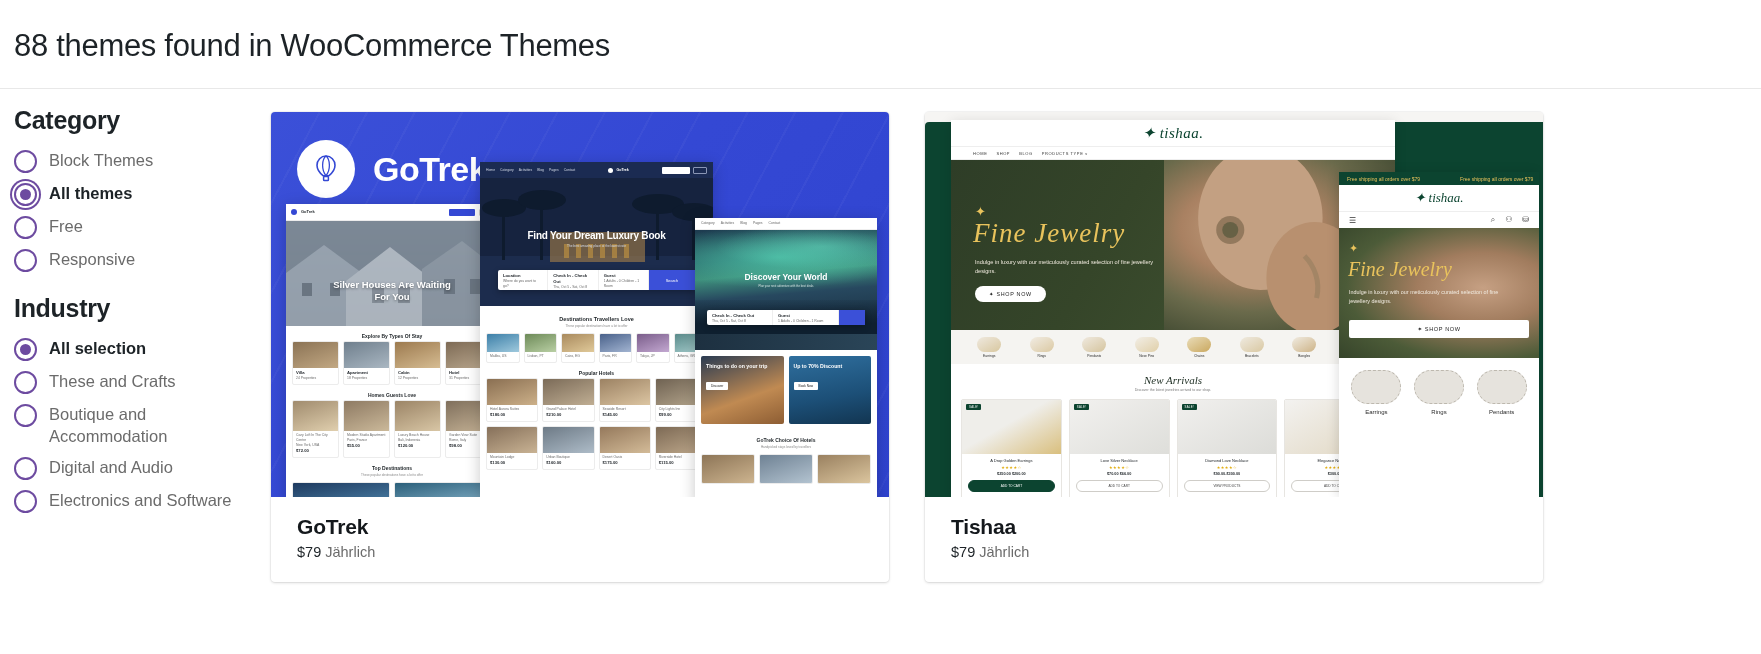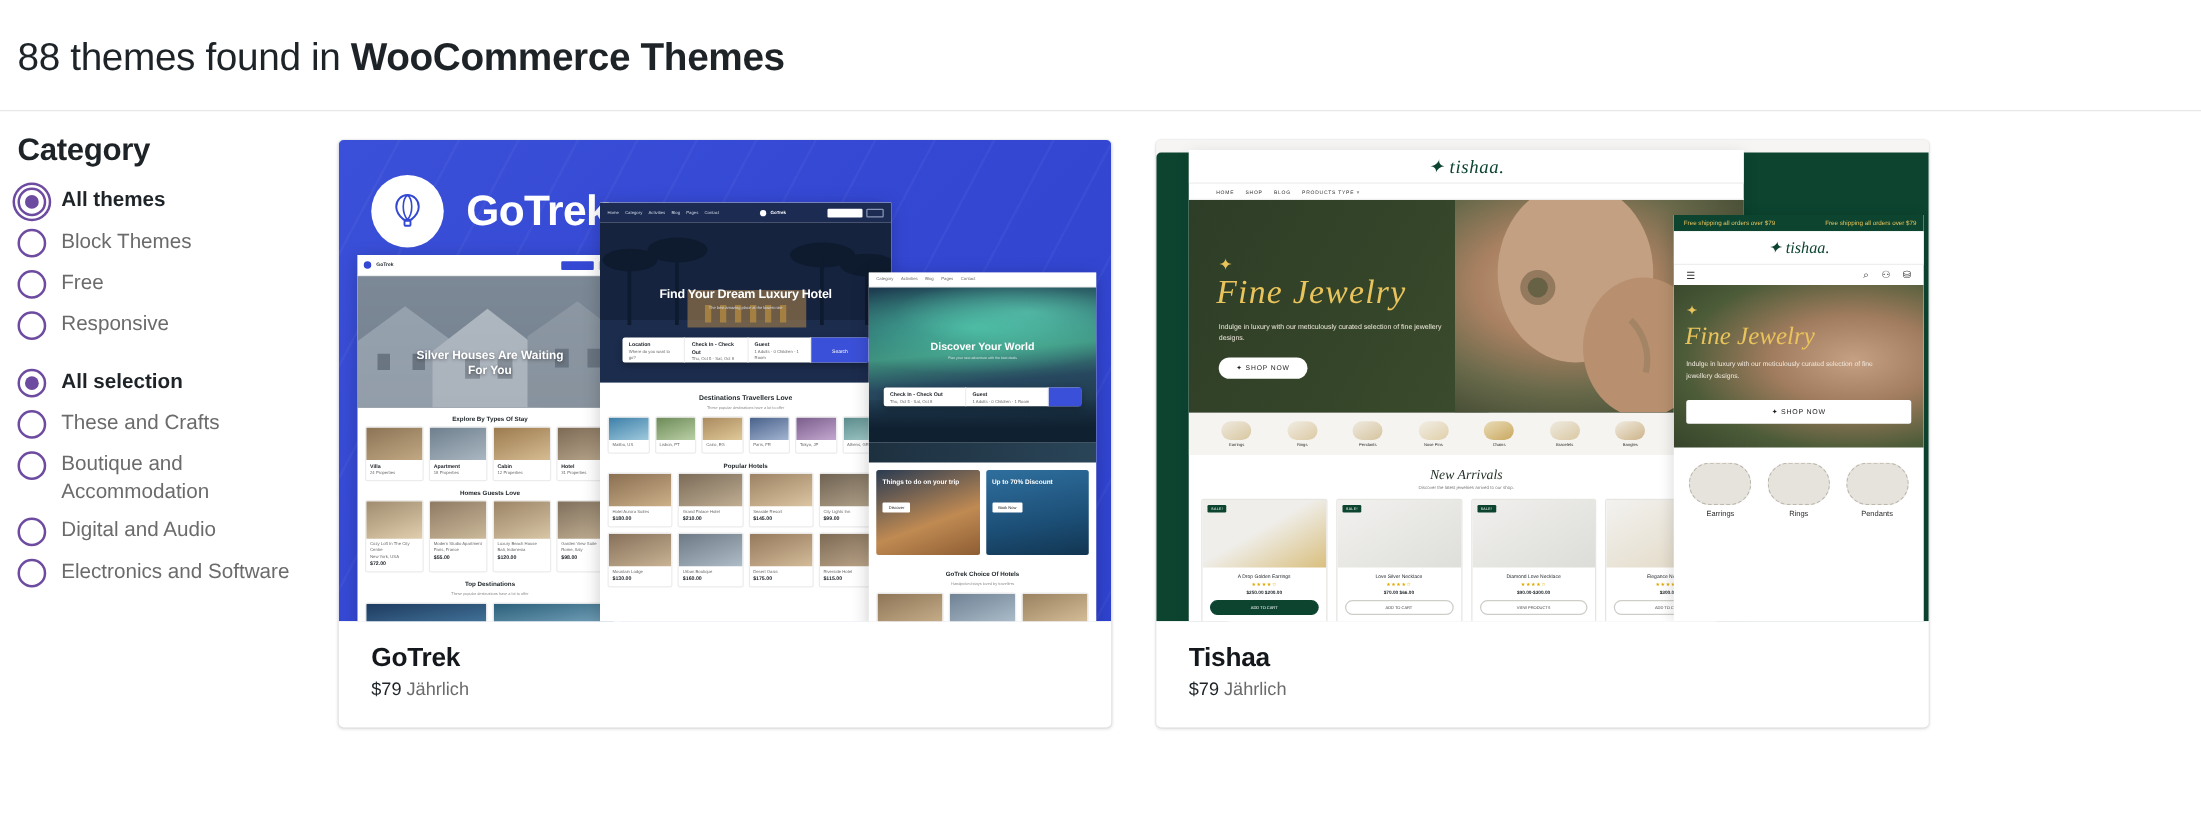--- a/index.html
+++ b/index.html
@@ -19,21 +19,21 @@
   .result-header {
     position: absolute;
     left: 14px; top: 26px;
     font-size: 31px;
     line-height: 40px;
     letter-spacing: -0.3px;
     color: #1d2327;
     white-space: nowrap;
   }
   .result-header .light { font-weight: 400; }
-  .result-header .strong { font-weight: 700; }
+  .result-header .strong { font-weight: 400; }
 
   .header-rule {
     position: absolute;
     left: 0; right: 0; top: 88px;
     height: 1px;
     background: #e8e8e8;
   }
 
   
   .sidebar {
@@ -184,21 +184,21 @@
   .gt-center .hero { height: 128px; position: relative; background: linear-gradient(180deg,#16213f 0%,#1d2f52 55%,#24406b 100%); overflow:hidden;}
   .gt-center .hero-title { position:absolute; left:0; right:0; top:52px; text-align:center; color:#fff; font-size:10px; font-weight:700; letter-spacing:-.2px;}
   .gt-center .hero-sub { position:absolute; left:0; right:0; top:66px; text-align:center; color:#d6dce8; font-size:3.2px;}
   .searchbar { position:absolute; left:18px; right:18px; top:92px; height:20px; background:#fff; border-radius:2px; display:flex; box-shadow:0 2px 6px rgba(0,0,0,.3);}
   .searchbar .cell { flex:1; padding:3px 5px; border-right:1px solid #eee;}
   .searchbar .btn { width:46px; background:#3b50d8; color:#fff; font-size:4px; display:flex; align-items:center; justify-content:center; gap:2px;}
 
   
   .gt-right { left: 424px; top: 106px; width: 182px; height: 286px; }
   .gt-right .nav { height: 12px; background:#fff; display:flex; align-items:center; gap:6px; padding:0 6px; border-bottom:1px solid #eee;}
-  .gt-right .hero { height: 124px; position:relative; overflow:hidden;
+  .gt-right .hero { height: 104px; position:relative; overflow:hidden;
     background: linear-gradient(175deg,#1d3a4f 0%,#2b6b6b 28%,#3e8f7c 42%,#27485f 60%,#16293a 100%); }
   .aurora { position:absolute; inset:0;
     background: radial-gradient(ellipse 120% 48% at 46% 26%, rgba(90,224,190,.62), transparent 62%),
                 radial-gradient(ellipse 90% 34% at 70% 16%, rgba(120,236,205,.45), transparent 65%); }
   .city { position:absolute; left:0; right:0; bottom:0; height:34px;
     background: linear-gradient(180deg, rgba(20,40,56,.15), #0f2030 70%); }
   .gt-right .hero-title { position:absolute; left:0; right:0; top:42px; text-align:center; color:#fff; font-size:8.5px; font-weight:700;}
   .gt-right .hero-sub { position:absolute; left:0; right:0; top:54px; text-align:center; color:#cfe0dd; font-size:2.8px;}
   .promo-row { display:flex; gap:5px; padding:6px; }
   .promo { flex:1; height:68px; border-radius:2px; position:relative; overflow:hidden; }
@@ -268,40 +268,41 @@
   <div class="result-header">
     <span class="light">88 themes found in </span><span class="strong">WooCommerce Themes</span>
   </div>
   <div class="header-rule"></div>
 
   <aside class="sidebar">
 
     <section class="facet">
       <h2 class="facet-title">Category</h2>
       <ul class="facet-list">
+        <li class="facet-item">
+          <span class="radio"></span>
+          <span class="facet-label">Block Themes</span>
+        </li>
         <li class="facet-item selected">
           <span class="radio checked ring"></span>
           <span class="facet-label">All themes</span>
-        </li>
-        <li class="facet-item">
-          <span class="radio"></span>
-          <span class="facet-label">Block Themes</span>
         </li>
         <li class="facet-item">
           <span class="radio"></span>
           <span class="facet-label">Free</span>
         </li>
         <li class="facet-item">
           <span class="radio"></span>
           <span class="facet-label">Responsive</span>
         </li>
       </ul>
     </section>
 
     <section class="facet">
+      <h2 class="facet-title">Industry</h2>
       <ul class="facet-list">
         <li class="facet-item selected">
           <span class="radio checked"></span>
           <span class="facet-label">All selection</span>
         </li>
         <li class="facet-item">
           <span class="radio"></span>
           <span class="facet-label">These and Crafts</span>
         </li>
         <li class="facet-item">
@@ -478,21 +479,21 @@
               </g>
               <g fill="#d9a441" opacity=".5">
                 <rect x="84" y="66" width="5" height="14"></rect>
                   <rect x="96" y="66" width="5" height="14"></rect>
                 <rect x="108" y="66" width="5" height="14"></rect>
                   <rect x="120" y="66" width="5" height="14"></rect>
                 <rect x="132" y="66" width="5" height="14"></rect>
                   <rect x="144" y="66" width="5" height="14"></rect>
               </g>
             </svg>
-            <div class="hero-title">Find Your Dream Luxury Hotel</div>
+            <div class="hero-title">Find Your Dream Luxury Book</div>
             <div class="hero-sub">The best amazing place at the lowest rate</div>
             <div class="searchbar">
               <div class="cell">
                 <div class="tiny-strong">Location</div>
                 <div class="tiny-label">Where do you want to go?</div>
               </div>
               <div class="cell">
                 <div class="tiny-strong">Check In - Check Out</div>
                 <div class="tiny-label">Thu, Oct 5 - Sat, Oct 8</div>
               </div>

